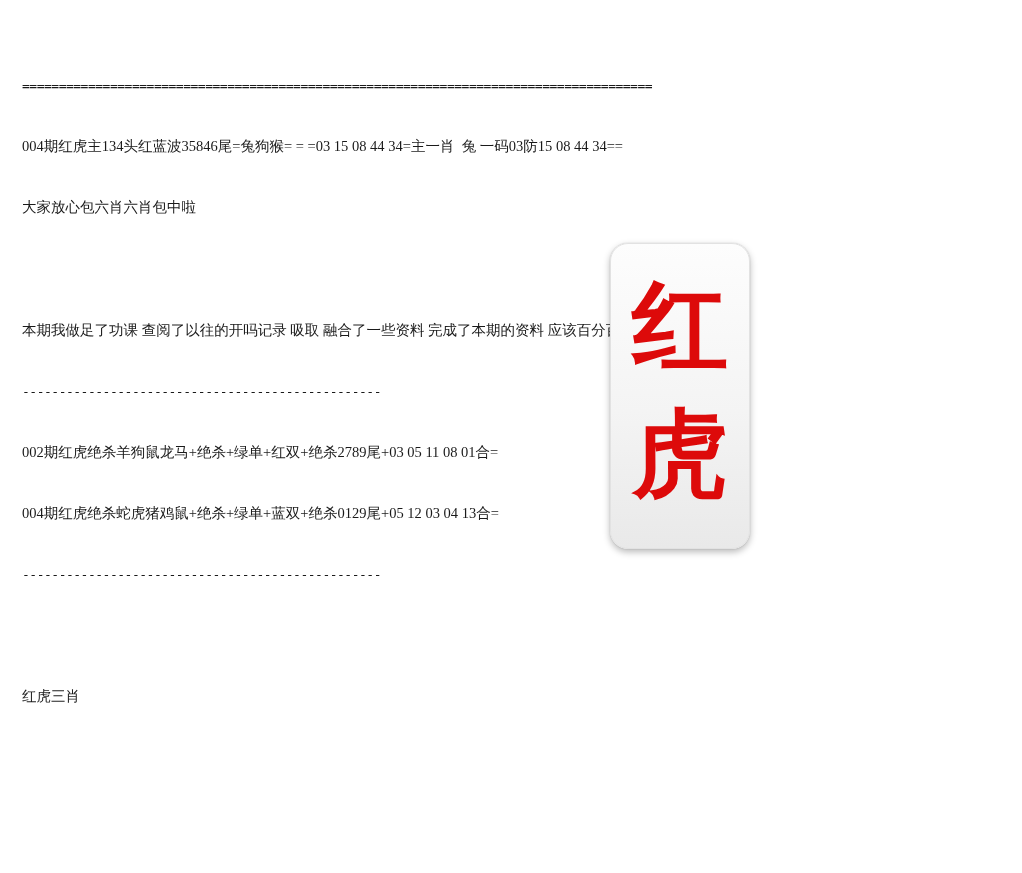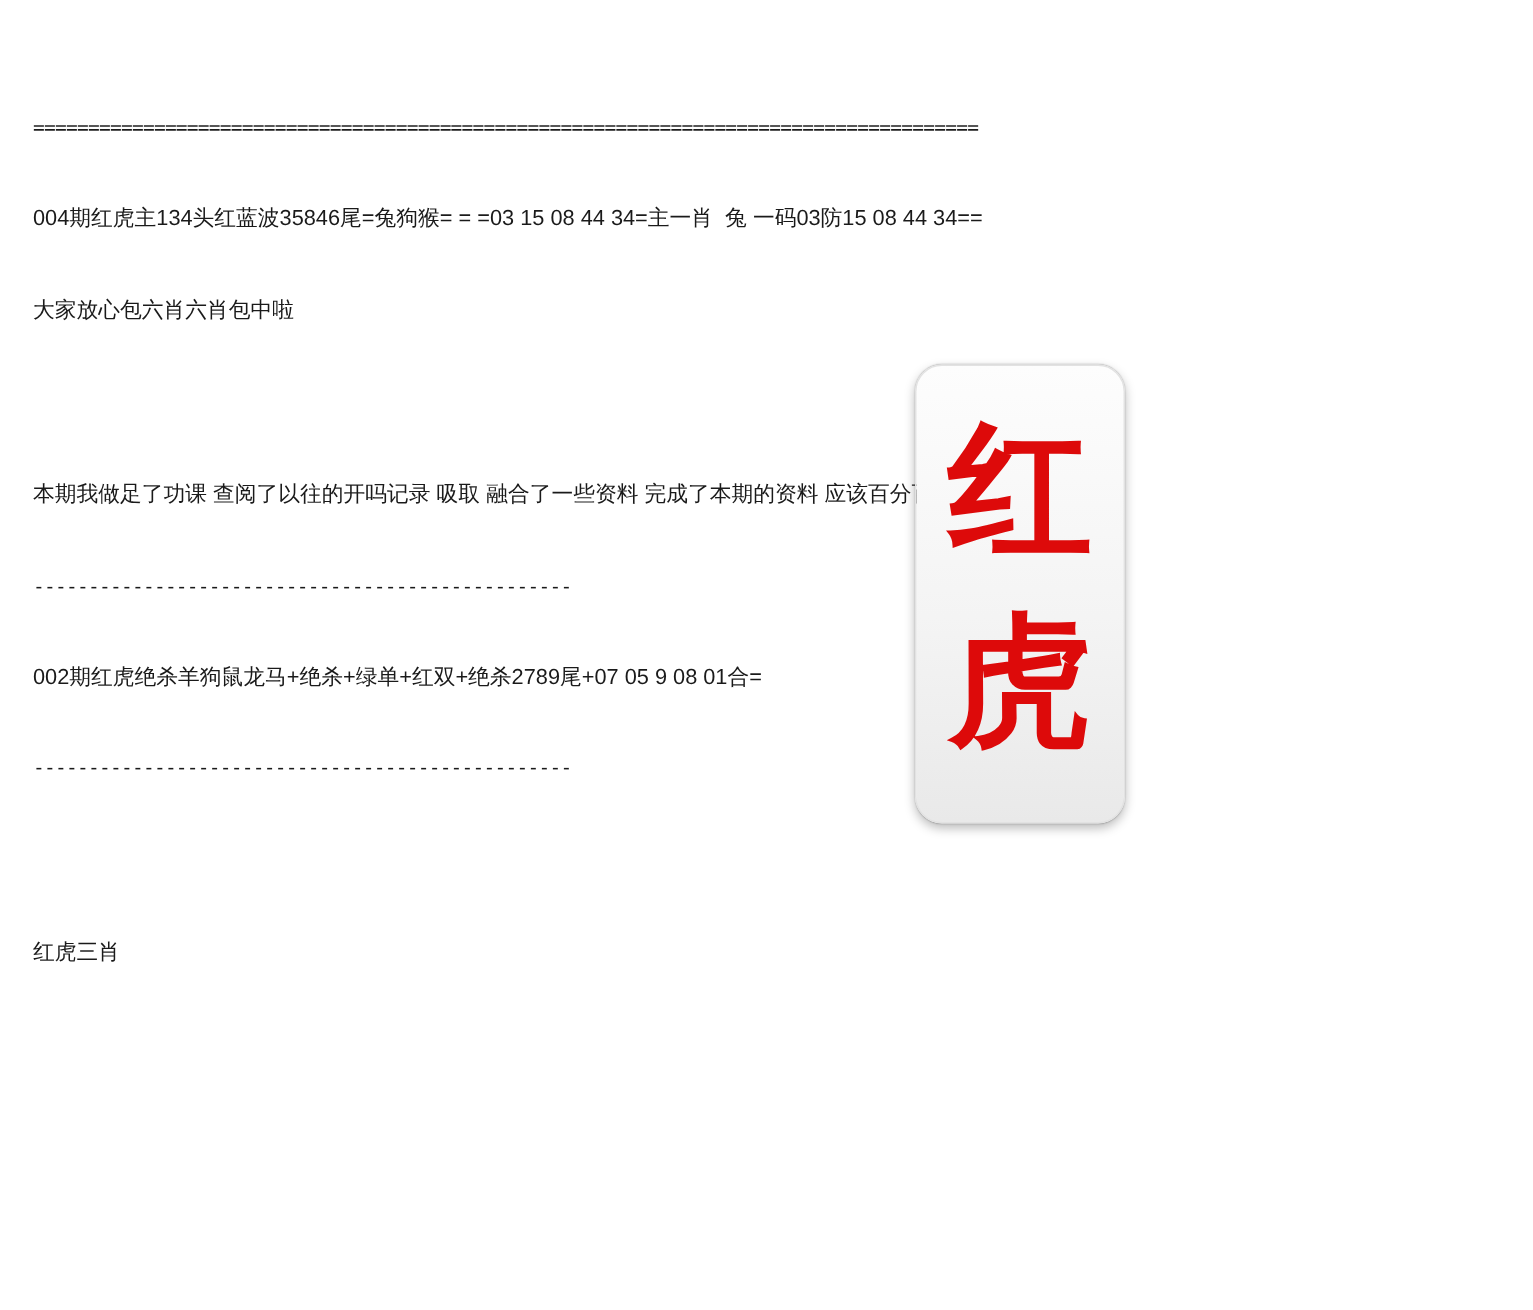--- a/index.html
+++ b/index.html
@@ -25,21 +25,21 @@
     left: 22px;
     top: 14px;
     width: 930px;
     font-size: 14.5px;
     line-height: 20.5px;
     white-space: pre;
     letter-spacing: 0px;
   }
   .line {
     white-space: pre;
-    font-family: Liberation Sans, sans-serif;
+    font-family: Liberation Serif, serif;
   }
   .rule-heavy {
     font-family: "DejaVu Sans Mono", monospace;
     font-size: 13px;
     letter-spacing: -0.5px;
     line-height: 19px;
     color: #1a1a1a;
   }
   .rule-light {
     font-family: "DejaVu Sans Mono", monospace;
@@ -86,21 +86,22 @@
 <div id="page">
 
   <div class="content">
 
     <div class="line rule-heavy">======================================================================================</div>
     <div class="line">004期红虎主134头红蓝波35846尾=兔狗猴= = =03 15 08 44 34=主一肖  兔 一码03防15 08 44 34==</div>
     <div class="line">大家放心包六肖六肖包中啦</div>
     <div class="blank"></div>
     <div class="line">本期我做足了功课 查阅了以往的开吗记录 吸取 融合了一些资料 完成了本期的资料 应该百分百中啦</div>
     <div class="line rule-light">-------------------------------------------------</div>
-    <div class="line">002期红虎绝杀羊狗鼠龙马+绝杀+绿单+红双+绝杀2789尾+07 05 9 08 01合=</div>
+    <div class="line">002期红虎绝杀羊狗鼠龙马+绝杀+绿单+红双+绝杀2789尾+03 05 11 08 01合=</div>
+    <div class="line">004期红虎绝杀蛇虎猪鸡鼠+绝杀+绿单+蓝双+绝杀0129尾+05 12 03 04 13合=</div>
     <div class="line rule-light">-------------------------------------------------</div>
     <div class="blank"></div>
     <div class="line section-title">红虎三肖</div>
     
     
     
     
     
     
     

